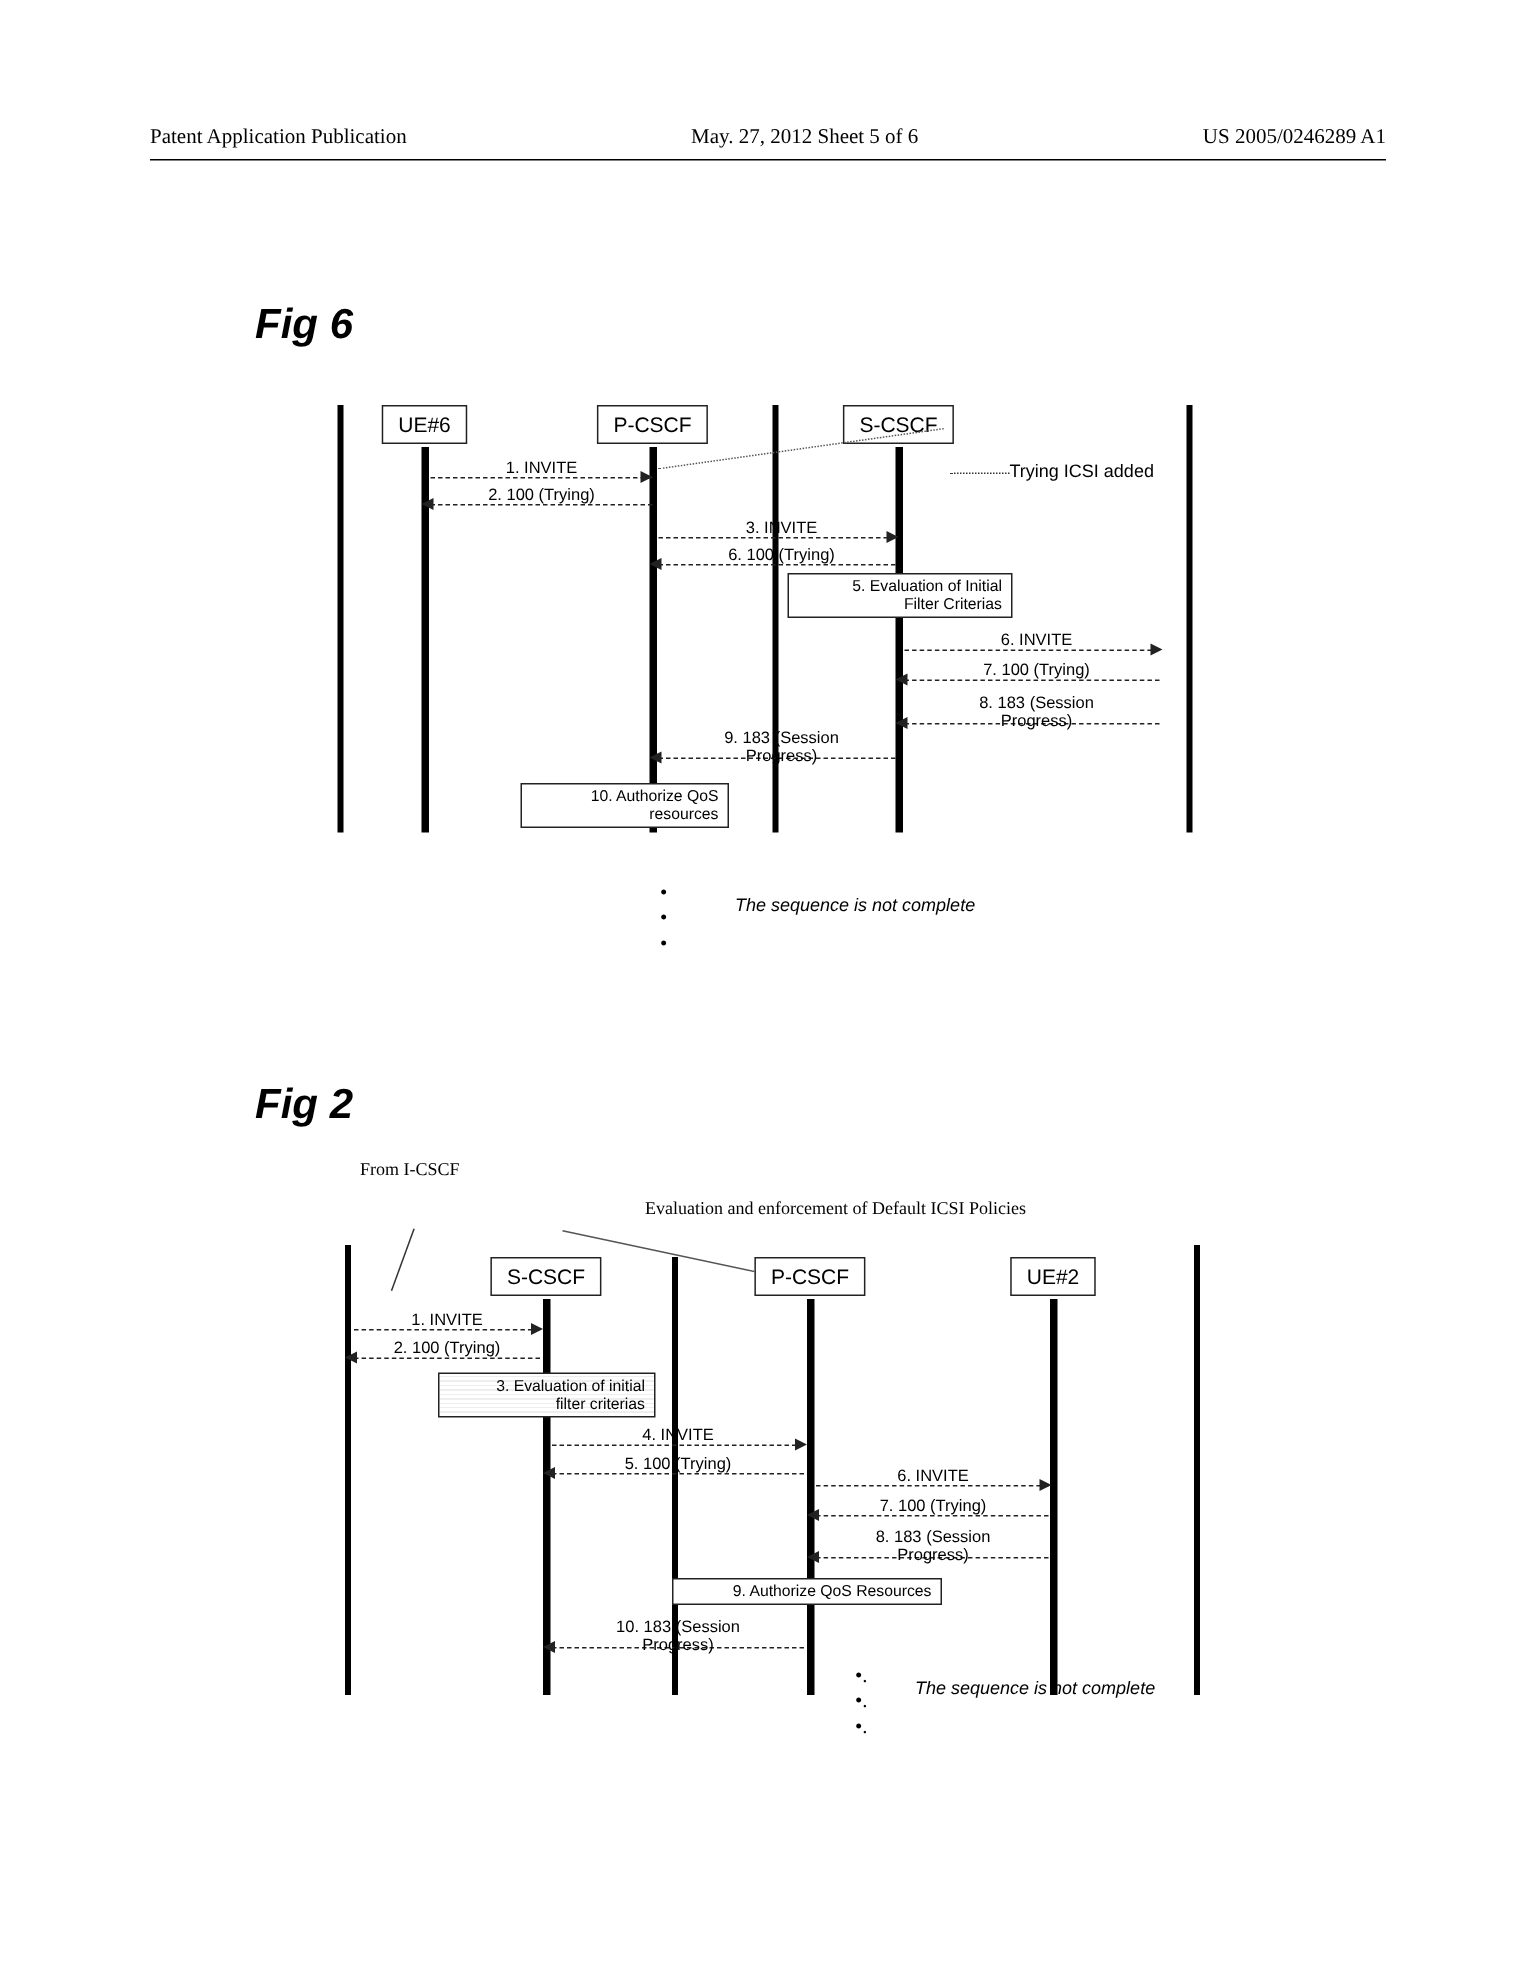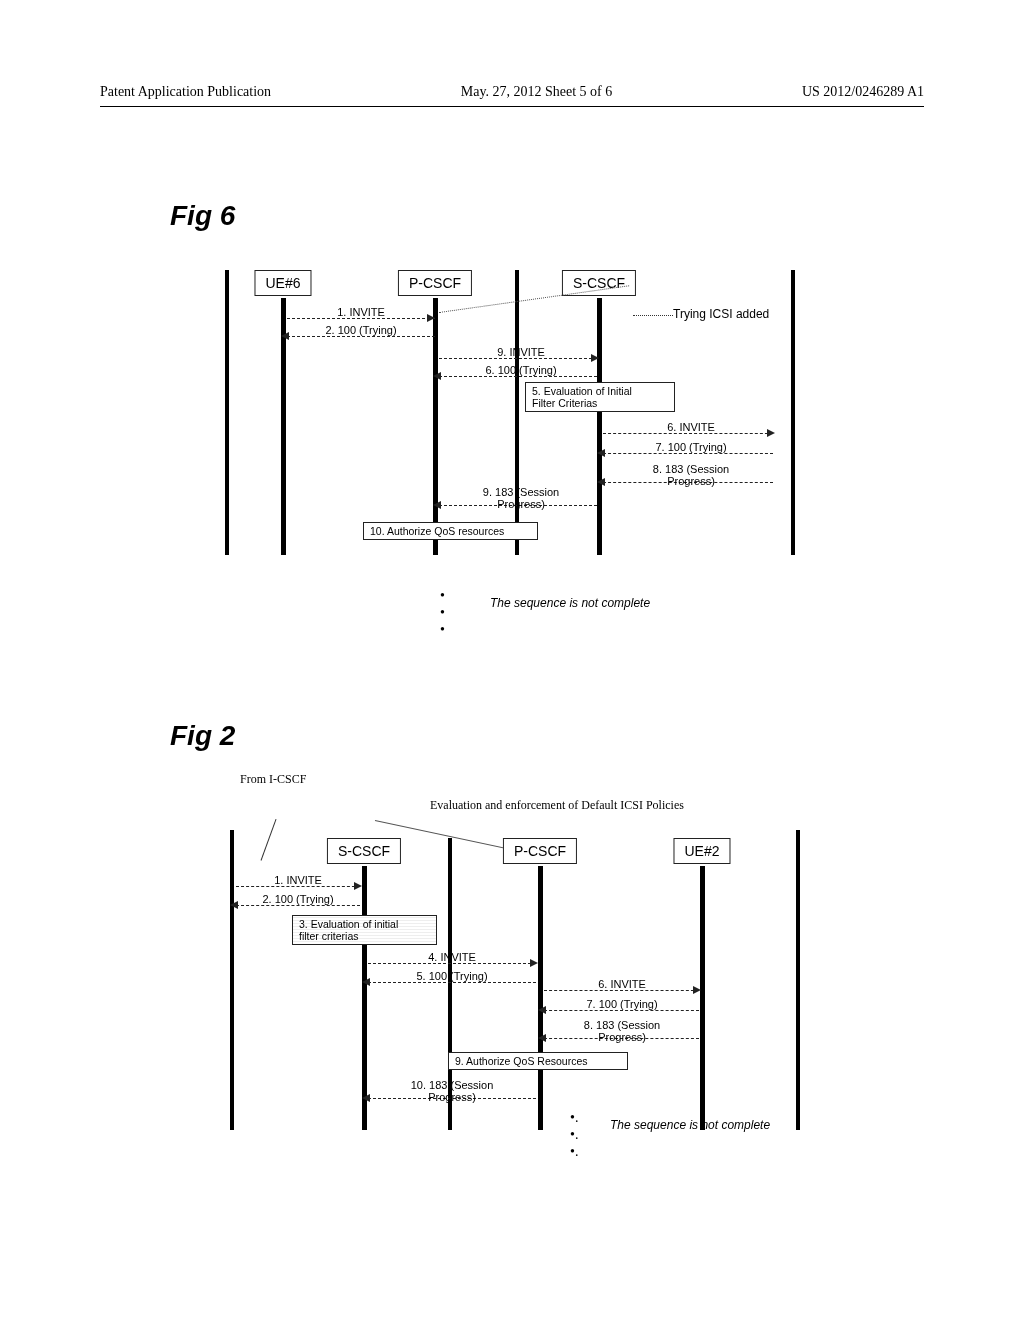--- a/index.html
+++ b/index.html
@@ -79,21 +79,21 @@
     border-top: 4px solid transparent;
     border-bottom: 4px solid transparent;
   }
   .arrow-r { border-left: 8px solid #222; }
   .arrow-l { border-right: 8px solid #222; }
   .note-box {
     position: absolute;
     border: 1px solid #222;
     background: #fff;
     font-size: 10.5px;
-    text-align: left;
+    text-align: right;
     padding: 2px 6px;
     line-height: 1.15;
   }
   .note-box.shaded { background: repeating-linear-gradient(0deg,#fff,#fff 2px,#eee 2px,#eee 3px); }
   .side-note {
     position: absolute;
     font-size: 12px;
     white-space: nowrap;
   }
   .side-note.dashed-lead::before {
@@ -116,21 +116,21 @@
     font-size: 12px;
     font-family: Arial, sans-serif;
   }
 </style>
 </head>
 <body>
 
 <div class="header-row">
   <span>Patent Application Publication</span>
   <span>May. 27, 2012  Sheet 5 of 6</span>
-  <span>US 2012/0246289 A1</span>
+  <span>US 2005/0246289 A1</span>
 </div>
 <div class="rule"></div>
 
 <div class="fig-label" style="left:170px; top:200px">Fig 6</div>
 
 <div class="diagram" style="left:225px; top:270px; width:570px; height:320px">
 
   <div style="position:absolute;left:0;top:0;bottom:35px;border-left:4px solid #000"></div>
   <div style="position:absolute;right:0;top:0;bottom:35px;border-left:4px solid #000"></div>
 
@@ -150,21 +150,21 @@
   <div class="msg-line dashed" style="left:62px;width:148px;top:48px"></div>
   <div class="arrow-r" style="left:202px;top:44px"></div>
   <div class="msg-text" style="left:136px;top:36px">1. INVITE</div>
 
   <div class="msg-line dashed" style="left:62px;width:148px;top:66px"></div>
   <div class="arrow-l" style="left:56px;top:62px"></div>
   <div class="msg-text" style="left:136px;top:54px">2. 100 (Trying)</div>
 
   <div class="msg-line dashed" style="left:214px;width:158px;top:88px"></div>
   <div class="arrow-r" style="left:366px;top:84px"></div>
-  <div class="msg-text" style="left:296px;top:76px">9. INVITE</div>
+  <div class="msg-text" style="left:296px;top:76px">3. INVITE</div>
 
   <div class="msg-line dashed" style="left:214px;width:158px;top:106px"></div>
   <div class="arrow-l" style="left:208px;top:102px"></div>
   <div class="msg-text" style="left:296px;top:94px">6. 100 (Trying)</div>
 
   <div class="note-box" style="left:300px;top:112px;width:150px;white-space:pre-line">5. Evaluation of Initial
 Filter Criterias</div>
 
   <div class="msg-line dashed" style="left:378px;width:170px;top:163px"></div>
   <div class="arrow-r" style="left:542px;top:159px"></div>
@@ -177,21 +177,21 @@
   <div class="msg-line dashed" style="left:378px;width:170px;top:212px"></div>
   <div class="arrow-l" style="left:372px;top:208px"></div>
   <div class="msg-text" style="left:466px;top:193px;white-space:pre-line">8. 183 (Session
 Progress)</div>
 
   <div class="msg-line dashed" style="left:214px;width:158px;top:235px"></div>
   <div class="arrow-l" style="left:208px;top:231px"></div>
   <div class="msg-text" style="left:296px;top:216px;white-space:pre-line">9. 183 (Session
 Progress)</div>
 
-  <div class="note-box" style="left:138px;top:252px;width:175px">10. Authorize QoS resources</div>
+  <div class="note-box" style="left:122px;top:252px;width:139px">10. Authorize QoS resources</div>
 </div>
 
 <div class="dots" style="left:440px; top:588px">•
 •
 •</div>
 <div class="incomplete" style="left:490px; top:596px">The sequence is not complete</div>
 
 <div class="fig-label" style="left:170px; top:720px">Fig 2</div>
 
 <div class="side-note" style="left:240px; top:772px; font-size:12px">From I-CSCF</div>

